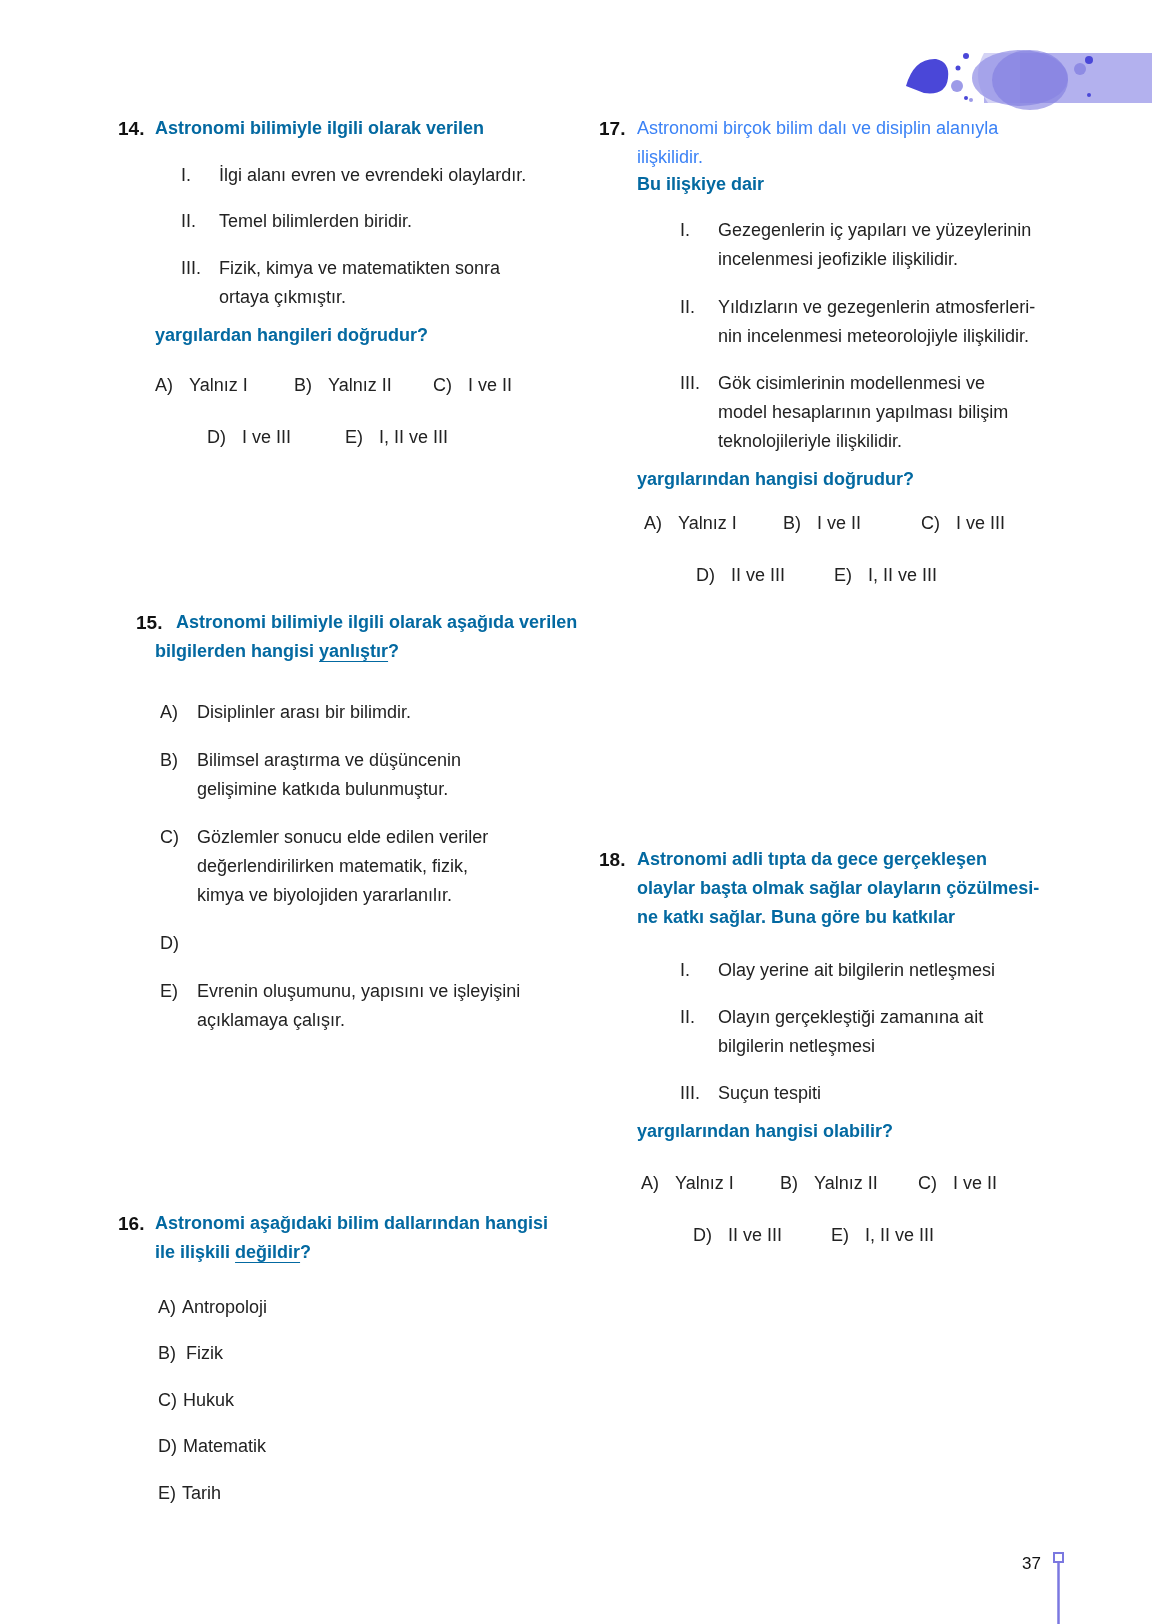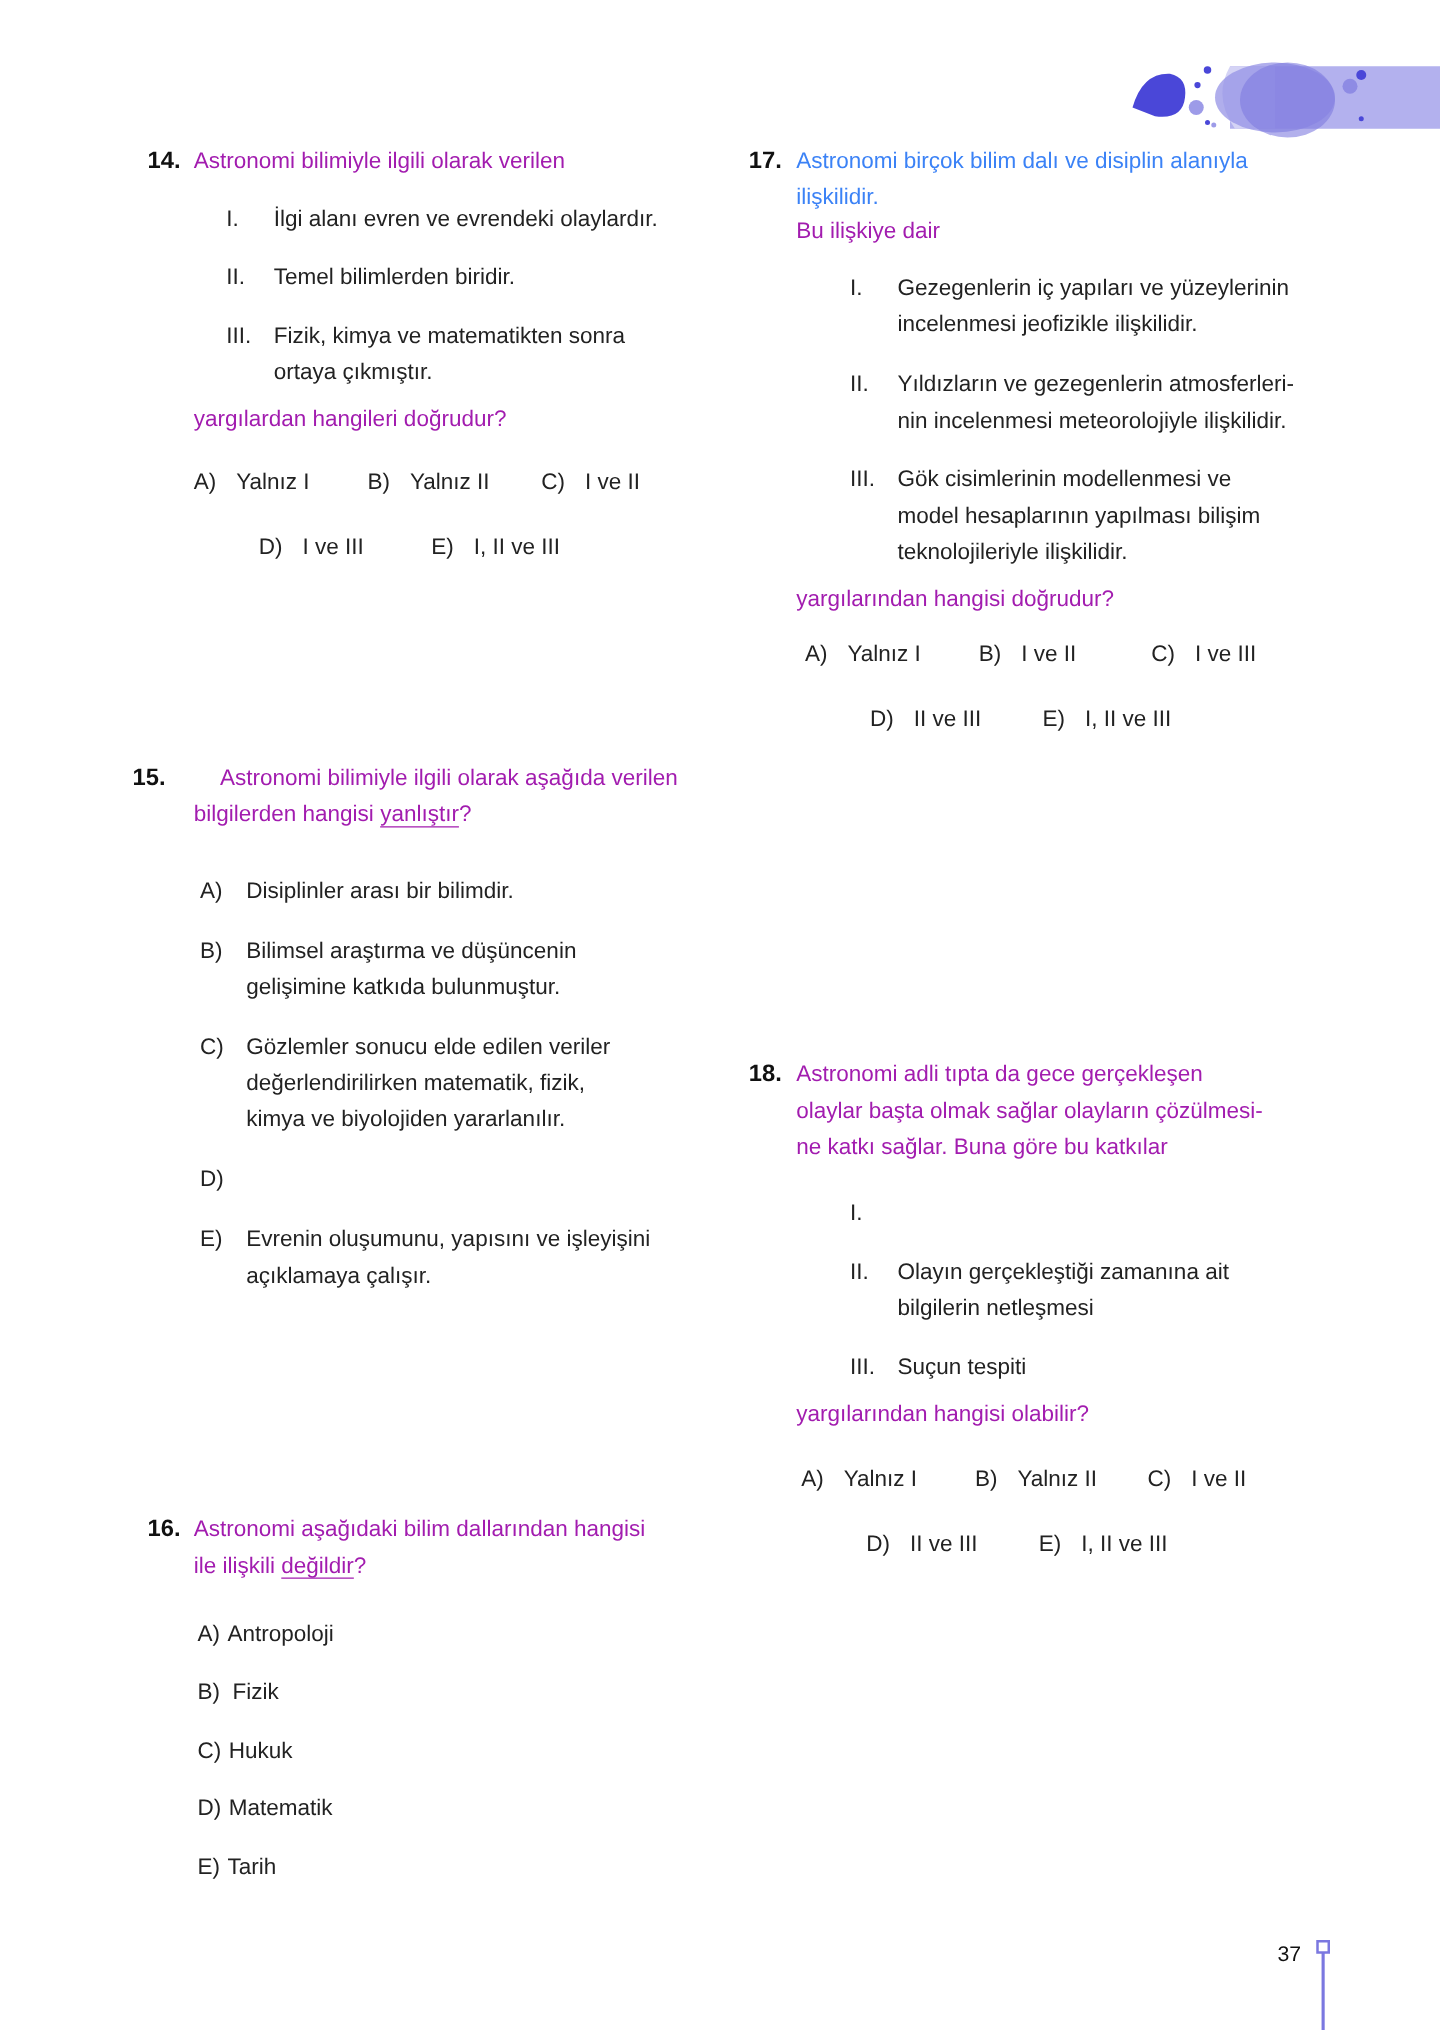--- a/index.html
+++ b/index.html
@@ -4,21 +4,21 @@
   <style>
     html, body { margin: 0; padding: 0; background: #ffffff; }
     body {
       width: 1152px; height: 1624px; position: relative; overflow: hidden;
       font-family: "Liberation Sans", "DejaVu Sans", sans-serif;
       color: #1a1a1a;
     }
     .abs { position: absolute; }
     .qnum { font-weight: bold; font-size: 19px; color: #111; }
     .qtext { font-size: 18px; line-height: 29px; color: #3b82f6; }
-    .bold { font-weight: normal; color: #a21caf; }
+    .bold { font-weight: bold; color: #0369a1; }
     .ul { text-decoration: underline; text-underline-offset: 4px; text-decoration-thickness: 1px; }
     .roman { font-size: 18px; line-height: 29px; color: #222; }
     .roman .num { position: absolute; left: 0; top: 0; }
     .roman .txt { position: absolute; left: 38px; top: 0; white-space: nowrap; }
     .opt { font-size: 18px; color: #222; white-space: nowrap; }
     .opt .lbl { display: inline-block; }
     .opt .val { display: inline-block; margin-left: 16px; }
     .stmt { font-size: 18px; line-height: 29px; color: #222; }
     .stmt .lbl { position: absolute; left: 0; top: 0; }
     .stmt .txt { position: absolute; left: 37px; top: 0; white-space: nowrap; }
@@ -63,21 +63,21 @@
   </div>
   <span class="abs qtext bold" style="left:155px;top:321px;">yargılardan hangileri doğrudur?</span>
   <div class="abs opt" style="left:155px;top:375px;"><span class="lbl">A)</span><span class="val">Yalnız I</span></div>
   <div class="abs opt" style="left:294px;top:375px;"><span class="lbl">B)</span><span class="val">Yalnız II</span></div>
   <div class="abs opt" style="left:433px;top:375px;"><span class="lbl">C)</span><span class="val">I ve II</span></div>
   <div class="abs opt" style="left:207px;top:427px;"><span class="lbl">D)</span><span class="val">I ve III</span></div>
   <div class="abs opt" style="left:345px;top:427px;"><span class="lbl">E)</span><span class="val">I, II ve III</span></div>
 </section>
 
 <section>
-  <span class="abs qnum" style="left:106px;top:612px;text-align:center;">15.</span>
+  <span class="abs qnum" style="left:136px;top:612px;text-align:center;">15.</span>
   <span class="abs qtext bold" style="left:155px;top:608px;white-space:nowrap;margin-left:21px;">Astronomi bilimiyle ilgili olarak aşağıda verilen</span>
   <span class="abs qtext bold" style="left:155px;top:637px;white-space:nowrap;"><span>bilgilerden hangisi </span><span class="ul">yanlıştır</span><span>?</span></span>
 
   <div class="abs stmt" style="left:160px;top:698px;width:400px;height:29px;">
     <span class="lbl">A)</span>
     <span class="txt">Disiplinler arası bir bilimdir.</span>
   </div>
   <div class="abs stmt" style="left:160px;top:746px;width:400px;height:58px;">
     <span class="lbl">B)</span>
     <span class="txt">Bilimsel araştırma ve düşüncenin</span>
@@ -141,20 +141,21 @@
 </section>
 
 <section>
   <span class="abs qnum" style="left:599px;top:849px;">18.</span>
   <span class="abs qtext bold" style="left:637px;top:845px;white-space:nowrap;">Astronomi adli tıpta da gece gerçekleşen</span>
   <span class="abs qtext bold" style="left:637px;top:874px;white-space:nowrap;">olaylar başta olmak sağlar olayların çözülmesi-</span>
   <span class="abs qtext bold" style="left:637px;top:903px;white-space:nowrap;">ne katkı sağlar. Buna göre bu katkılar</span>
 
   <div class="abs roman" style="left:680px;top:956px;width:400px;height:29px;">
     <span class="num">I.</span>
+    <span class="txt">Olay yerine ait bilgilerin netleşmesi</span>
   </div>
   <div class="abs roman" style="left:680px;top:1003px;width:400px;height:58px;">
     <span class="num">II.</span>
     <span class="txt">Olayın gerçekleştiği zamanına ait</span>
     <span class="txt" style="top:29px;">bilgilerin netleşmesi</span>
   </div>
   <div class="abs roman" style="left:680px;top:1079px;width:400px;height:29px;">
     <span class="num">III.</span>
     <span class="txt">Suçun tespiti</span>
   </div>

